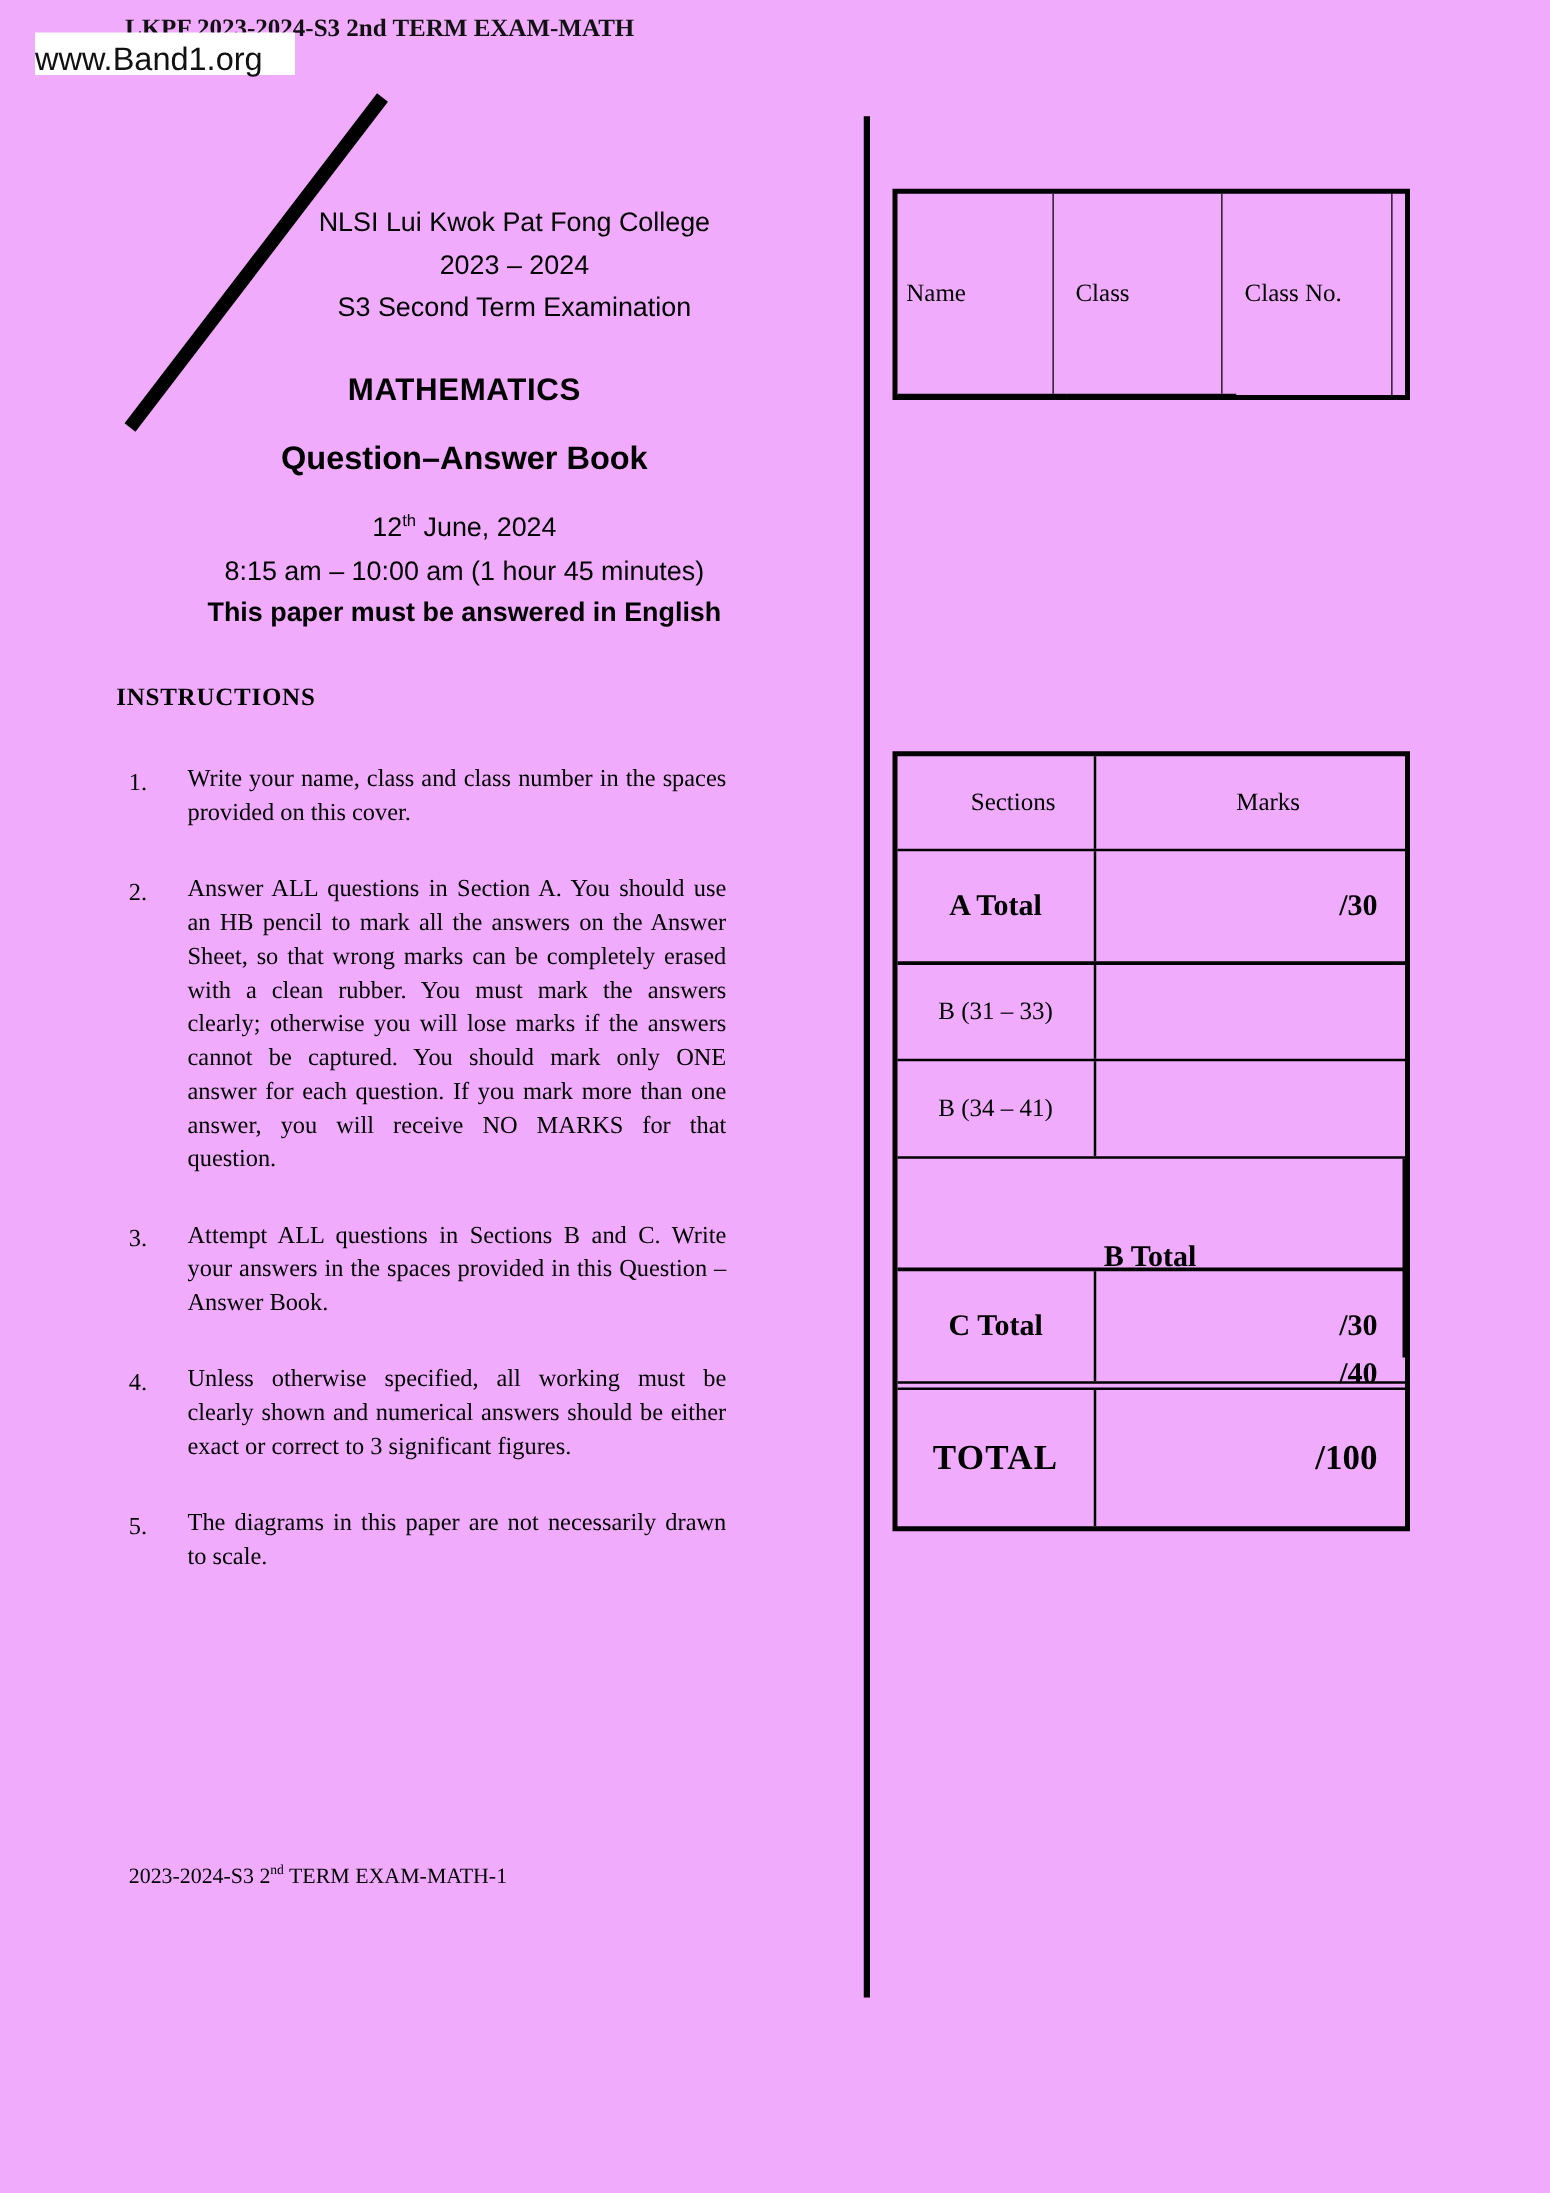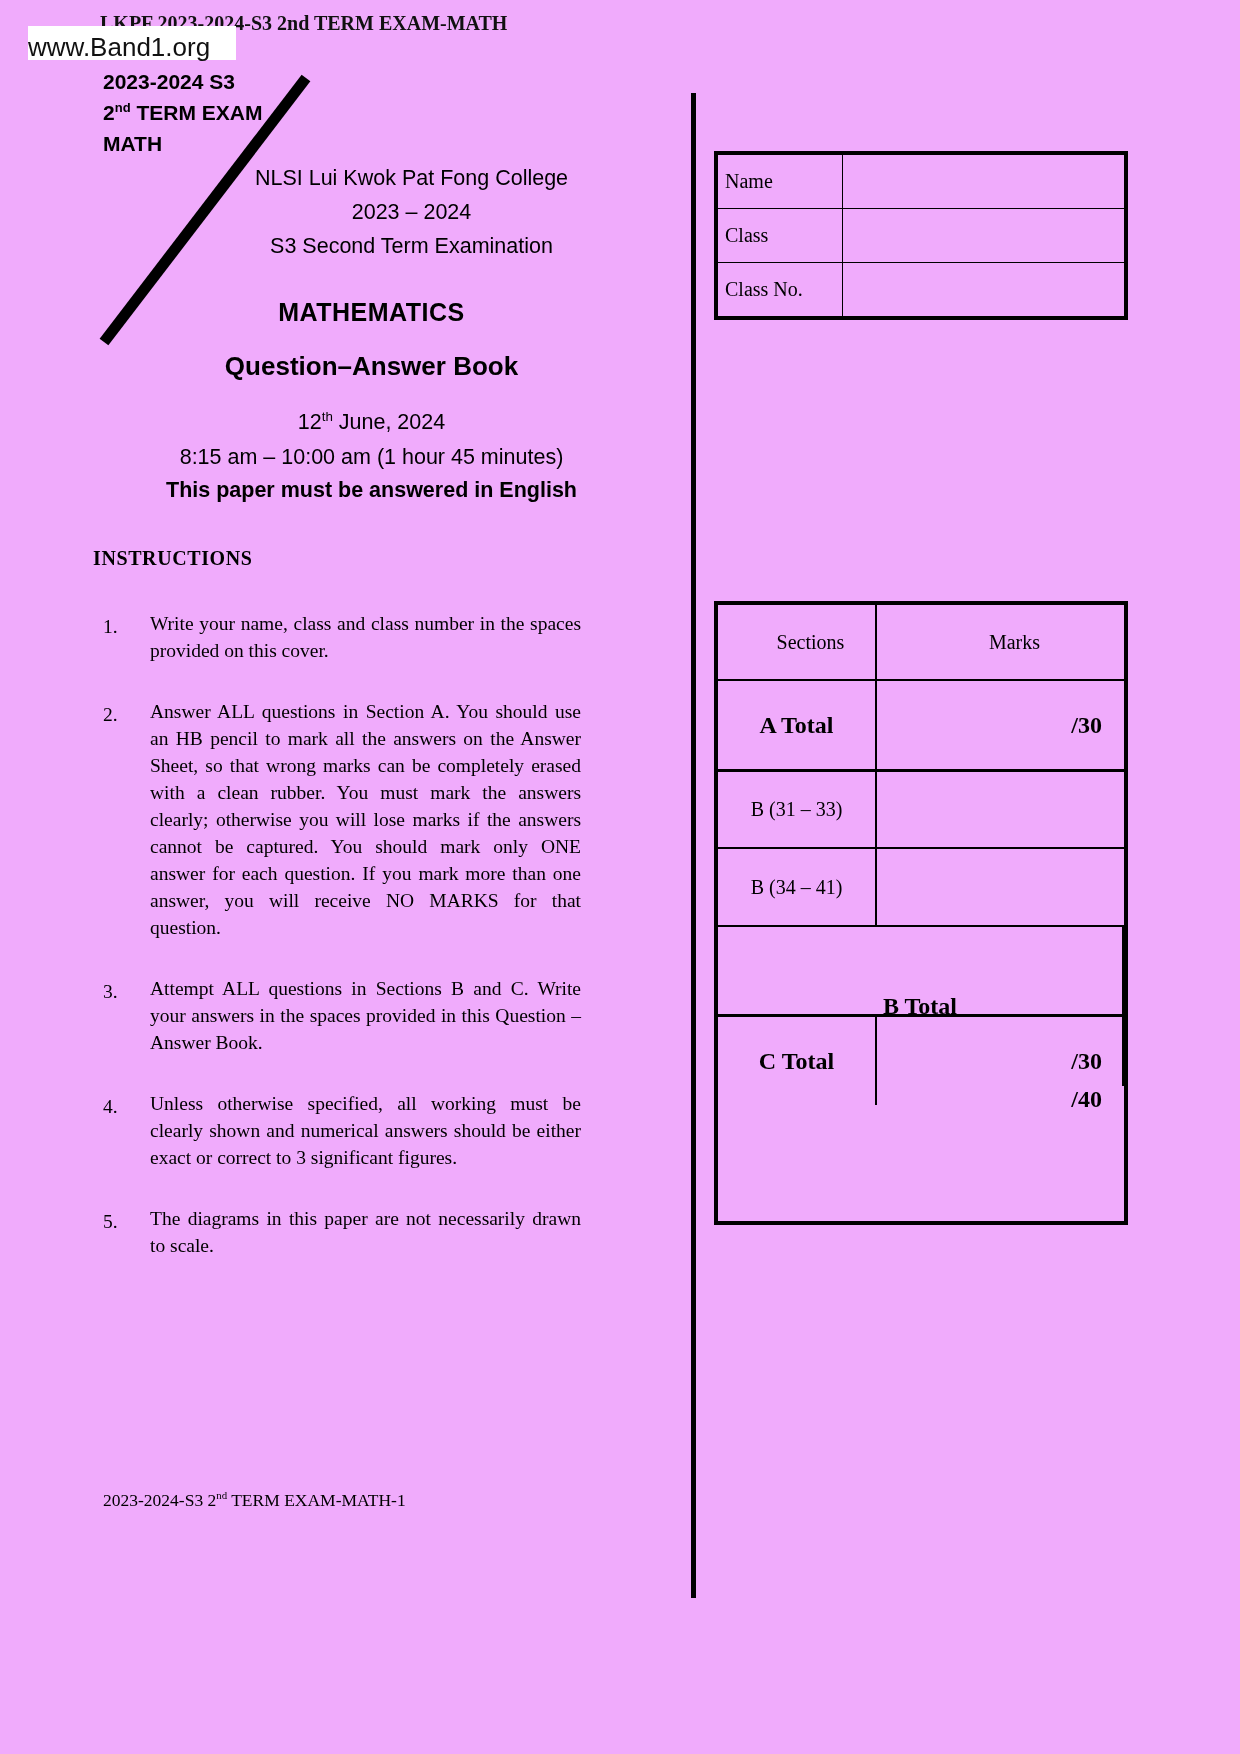--- a/index.html
+++ b/index.html
@@ -61,21 +61,21 @@
     text-align:justify;text-align-last:left;
   }
   
   .doc-footer{position:absolute;left:103px;top:1490px;font-size:17.5px;}
   
   .v-divider{position:absolute;left:691px;top:93px;width:5px;height:1505px;background:#000;}
   
   .info-table{
     position:absolute;left:714px;top:151px;width:414px;height:169px;
     border:4px solid #000;box-sizing:border-box;
-    display:flex;flex-direction:column;
+    display:flex;flex-direction:row;
   }
   .info-row{flex:1 1 0;display:flex;border-bottom:1.5px solid #000;}
   .info-row:last-child{border-bottom:none;}
   .info-label{
     flex:0 0 117px;border-right:1.5px solid #000;
     display:flex;align-items:center;padding-left:7px;
     font-size:20px;
   }
   .info-value{flex:1 1 auto;}
   
@@ -109,25 +109,20 @@
 </head>
 <body>
 
 <div class="page">
 
   <div class="doc-header">LKPF 2023-2024-S3 2nd TERM EXAM-MATH</div>
   <div class="watermark">
     <span>www.Band1.org</span>
   </div>
 
-  <div class="corner-label">
-    <div>2023-2024 S3</div>
-    <div><span>2</span><sup class="sp">nd</sup><span> TERM EXAM</span></div>
-    <div>MATH</div>
-  </div>
 
   <svg class="diag" width="400" height="400">
     <line x1="104" y1="342" x2="306" y2="78" stroke="#000" stroke-width="11"></line>
   </svg>
 
   <div class="title-col">
     <div class="t-line t-school">NLSI Lui Kwok Pat Fong College</div>
     <div class="t-line t-years">2023 – 2024</div>
     <div class="t-line t-exam">S3 Second Term Examination</div>
     <div class="t-line t-subject">MATHEMATICS</div>
@@ -198,15 +193,19 @@
       <div class="m-right"></div>
     </div>
     <div class="m-row r-btotal">
       <div class="m-left bold-cell">B Total</div>
       <div class="m-right">/40</div>
     </div>
     <div class="m-row r-ctotal">
       <div class="m-left bold-cell">C Total</div>
       <div class="m-right">/30</div>
     </div>
+    <div class="m-row r-total">
+      <div class="m-left">TOTAL</div>
+      <div class="m-right">/100</div>
+    </div>
   </div>
 
 </div>
 
 </body></html>

